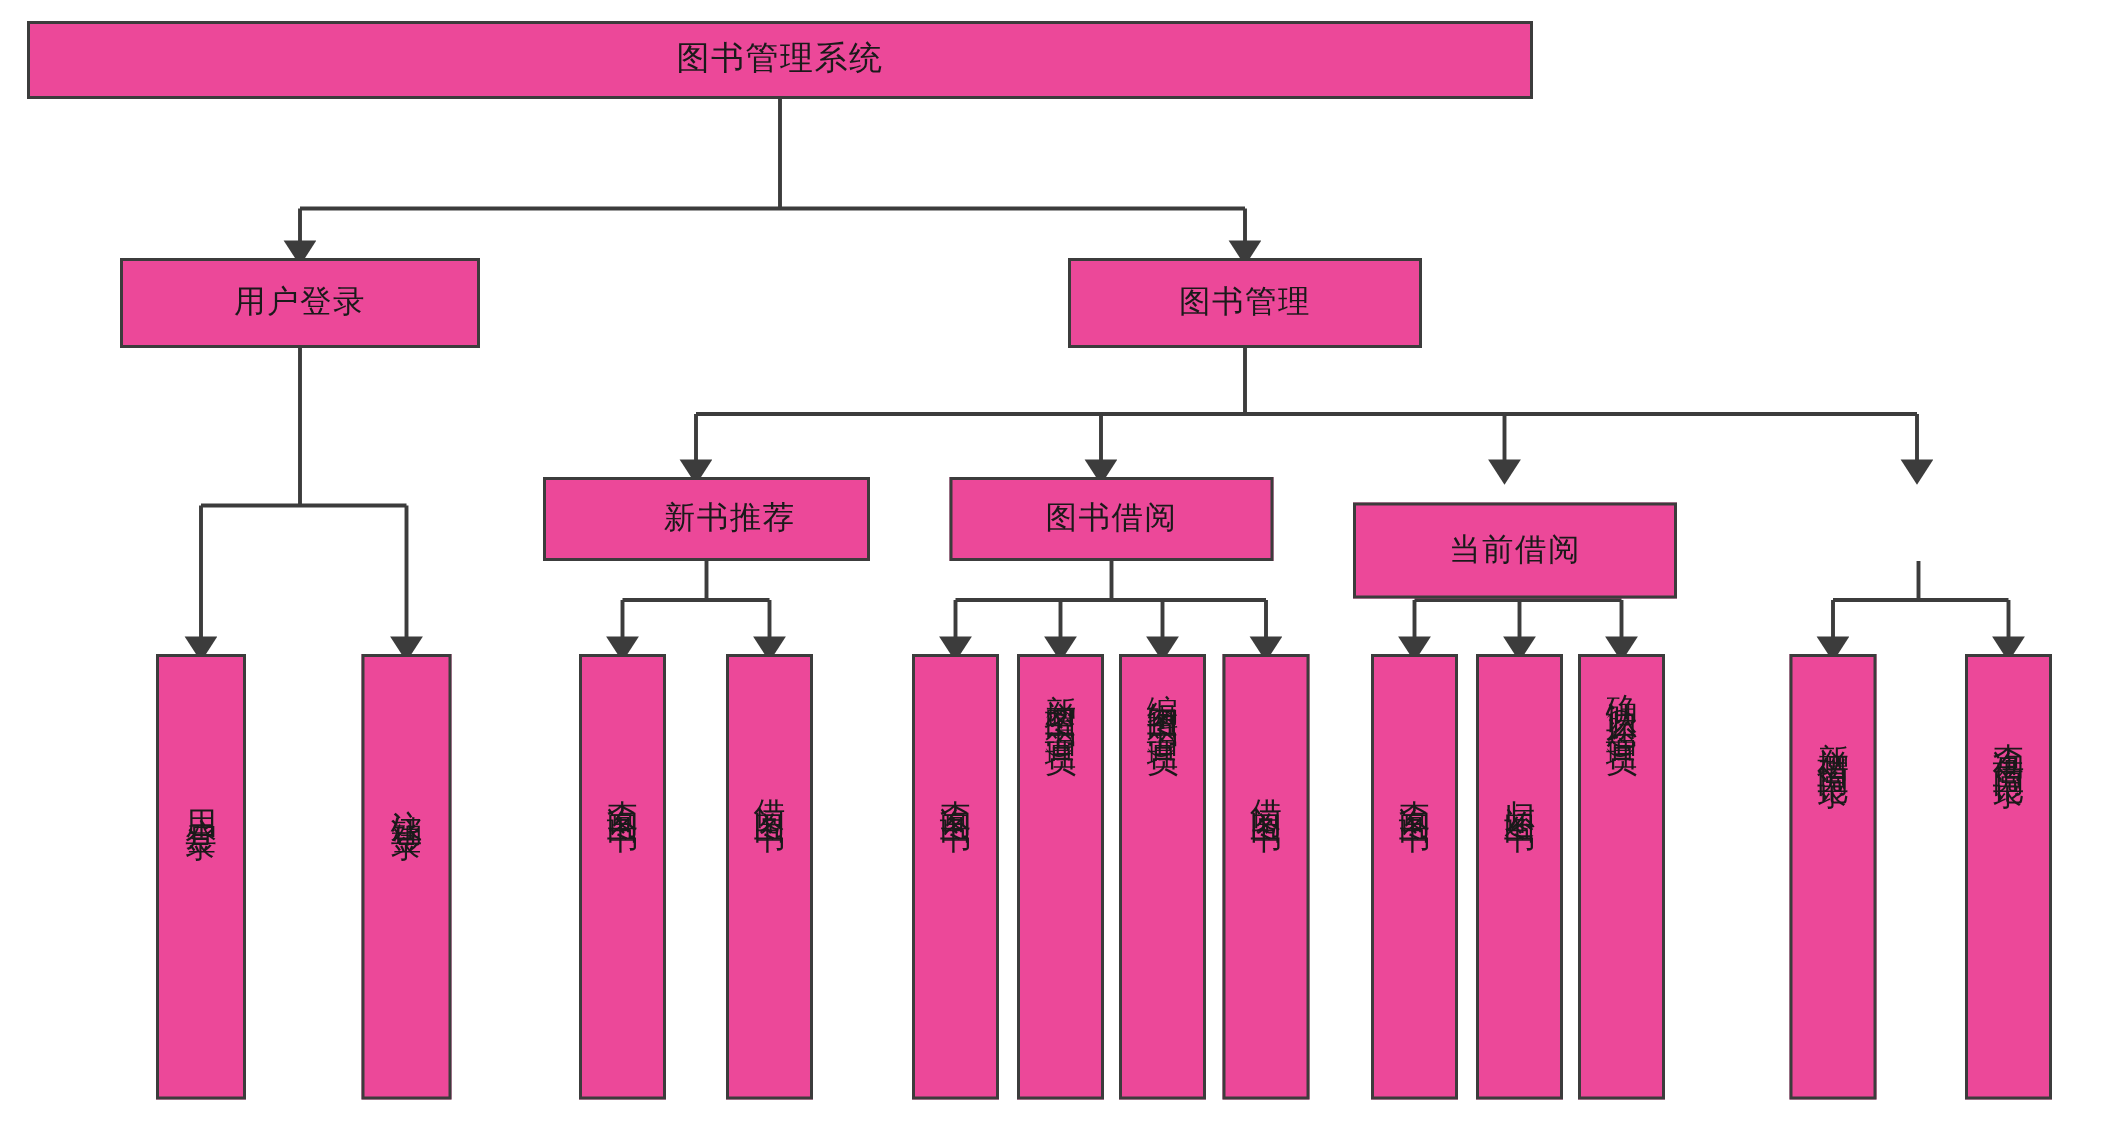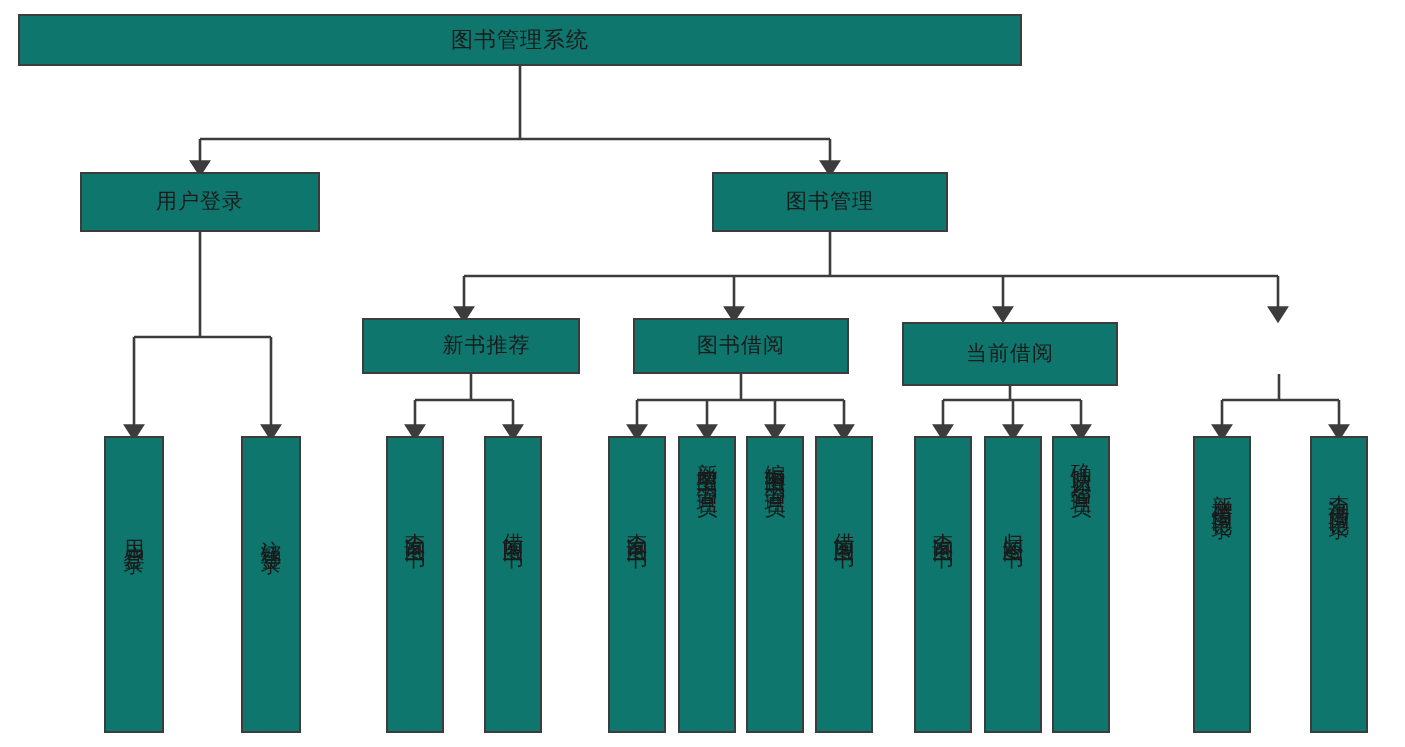--- a/index.html
+++ b/index.html
@@ -26,21 +26,21 @@
     left: 0;
     top: 0;
     width: 1405px;
     height: 747px;
     pointer-events: none;
   }
   .node {
     position: absolute;
     box-sizing: border-box;
     border: 2px solid #3c3c3c;
-    background: #0f766e;
+    background: #ec4899;
     display: flex;
     align-items: center;
     justify-content: center;
     color: #1a1a1a;
   }
   .node.horiz {
     font-size: 21px;
     letter-spacing: 1px;
     line-height: 1.2;
   }
@@ -134,21 +134,21 @@
   <div class="node horiz" style="left:712px; top:172px; width:236px; height:60px;">
     <span>图书管理</span>
   </div>
 
   <div class="node horiz" style="left:362px; top:318px; width:218px; height:56px;padding-left:31px;">
     <span>新书推荐</span>
   </div>
   <div class="node horiz" style="left:633px; top:318px; width:216px; height:56px;">
     <span>图书借阅</span>
   </div>
-  <div class="node horiz" style="left:902px; top:322px; width:216px; height:64px;">
+  <div class="node horiz" style="left:902px; top:335px; width:216px; height:64px;">
     <span>当前借阅</span>
   </div>
 
   <div class="node vert" style="left:104px; top:436px; width:60px; height:297px; padding-top:85px;">
     <span class="vlabel">用户登录</span>
   </div>
   <div class="node vert" style="left:241px; top:436px; width:60px; height:297px; padding-top:85px;">
     <span class="vlabel">注销登录</span>
   </div>
 

